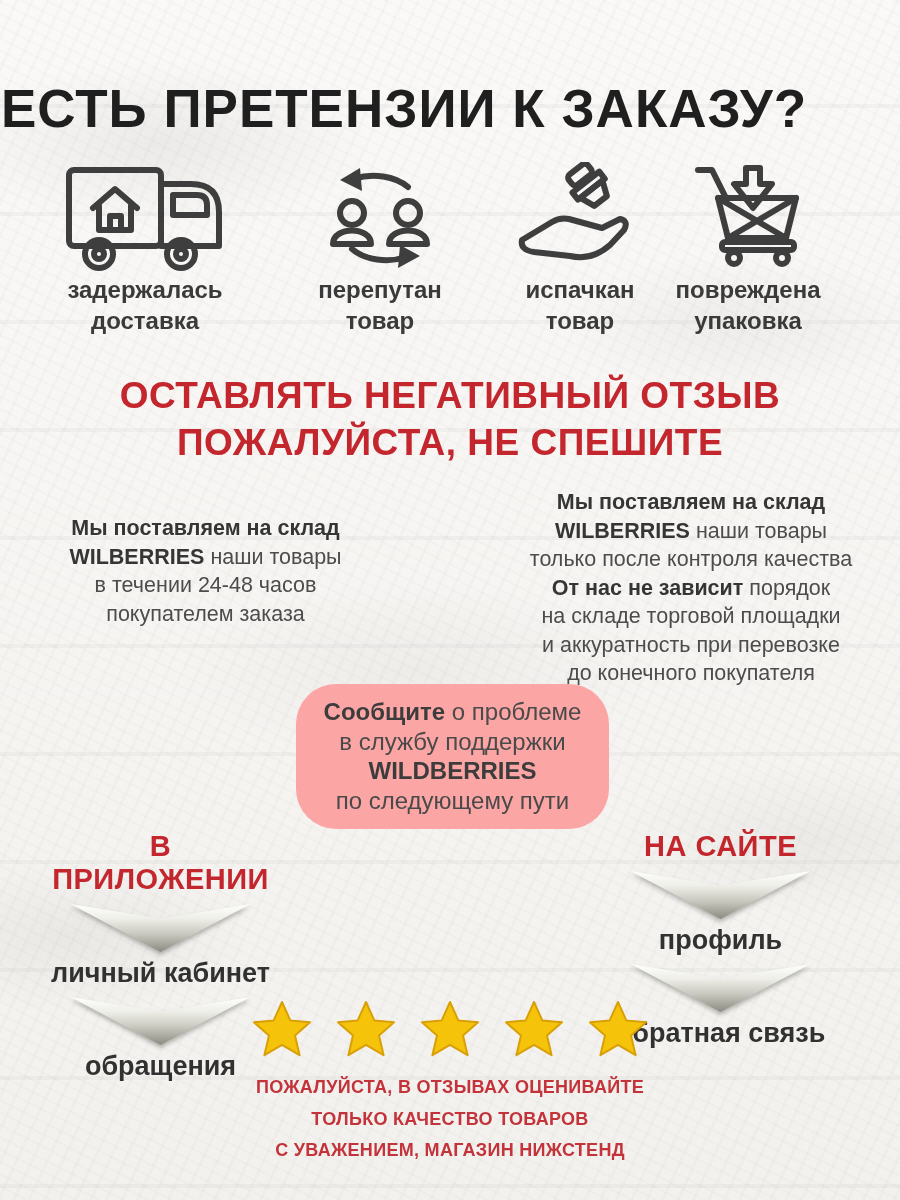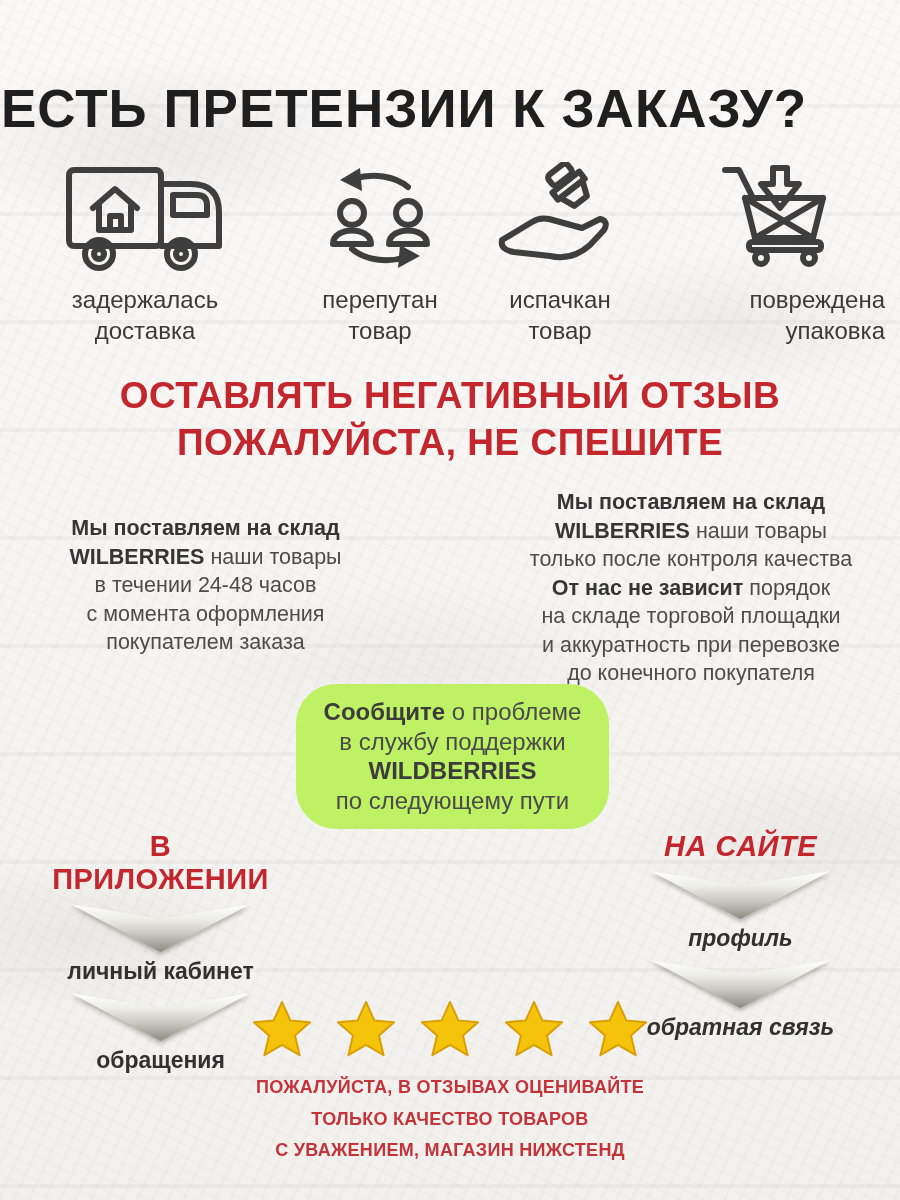--- a/index.html
+++ b/index.html
@@ -20,51 +20,51 @@
       linear-gradient(#faf9f7,#f2f1ee);
   }
   .abs { position:absolute; }
   .page-title {
     top:78px; left:0; width:808px; text-align:center;
     font-size:53px; font-weight:700; letter-spacing:1px; color:#1f1f1f;
   }
   
   .issue-card { top:162px; text-align:center; }
   .issue-card svg { display:block; margin:0 auto; }
-  .issue-label { margin-top:10px; font-size:24px; font-weight:400; color:#3a3a3a; line-height:31px; }
+  .issue-label { margin-top:0; font-size:24px; font-weight:700; color:#3a3a3a; line-height:31px; }
   .ic1 { left:35px;  width:220px; }
   .ic2 { left:270px; width:220px; }
-  .ic3 { left:450px; width:220px; }
-  .ic4 { left:665px; width:220px;text-align:right; }
+  .ic3 { left:470px; width:220px; }
+  .ic4 { left:638px; width:220px; }
   .icon-stroke { fill:none; stroke:#3e3e3e; stroke-width:6; stroke-linecap:round; stroke-linejoin:round; }
   .icon-fill { fill:#3e3e3e; stroke:none; }
   
   .red-headline {
     top:372px; left:0; width:900px; text-align:center;
     color:#c4262e; font-size:37px; font-weight:700; line-height:47px; letter-spacing:0.5px;
   }
   
   .info-col { font-size:21.5px; line-height:28.5px; color:#4c4c4c; text-align:center; }
   .info-col b { color:#353535; }
   .col-left  { top:514px; left:58px;  width:295px; }
   .col-right { top:488px; left:522px; width:338px; }
   
   .bubble {
     top:684px; left:296px; width:313px;
-    background:#bef264; border-radius:40px;
+    background:#fca5a5; border-radius:40px;
     padding:13px 8px 14px; text-align:center;
     font-size:24px; line-height:29.5px; color:#4a4a4a;
   }
   .bubble b { color:#3c3c3c; }
   
   .flow { text-align:center;margin-top:40px; }
   .flow-app  { top:790px; left:48px;  width:225px; }
-  .flow-site { top:790px; left:628px; width:225px;font-style:italic; }
+  .flow-site { top:790px; left:608px; width:225px; }
   .flow-title { color:#c4262e; font-size:29px; font-weight:700; letter-spacing:0.5px; }
-  .flow-step  { color:#313131; font-size:23px; font-weight:700; }
+  .flow-step  { color:#313131; font-size:27px; font-weight:700; }
   .chev-wrap { width:180px; margin:8px auto 6px; filter:drop-shadow(0 3px 2px rgba(60,60,55,.35)); }
   .chev {
     width:180px; height:48px;
     background:linear-gradient(to bottom,#fefefc 0%,#efefe9 30%,#c9c9c0 62%,#8b8b82 100%);
     clip-path:polygon(0 0, 50% 30%, 100% 0, 50% 100%);
   }
   .step1 { margin-top:4px; }
   .step2 { margin-top:2px; }
   
   .stars-row { top:1000px; left:0; width:900px; display:flex; justify-content:center; gap:26px; }
@@ -149,21 +149,20 @@
 
 <div class="abs red-headline">
   <div>ОСТАВЛЯТЬ НЕГАТИВНЫЙ ОТЗЫВ</div>
   <div>ПОЖАЛУЙСТА, НЕ СПЕШИТЕ</div>
 </div>
 
 <div class="abs info-col col-left">
   <div><b>Мы поставляем на склад</b><span></span></div>
   <div><b>WILBERRIES</b><span> наши товары</span></div>
   <div><b></b><span>в течении 24-48 часов</span></div>
-  <div><b></b><span>с момента оформления</span></div>
   <div><b></b><span>покупателем заказа</span></div>
 </div>
 
 <div class="abs info-col col-right">
   <div><b>Мы поставляем на склад</b><span></span></div>
   <div><b>WILBERRIES</b><span> наши товары</span></div>
   <div><b></b><span>только после контроля качества</span></div>
   <div><b>От нас не зависит</b><span> порядок</span></div>
   <div><b></b><span>на складе торговой площадки</span></div>
   <div><b></b><span>и аккуратность при перевозке</span></div>

